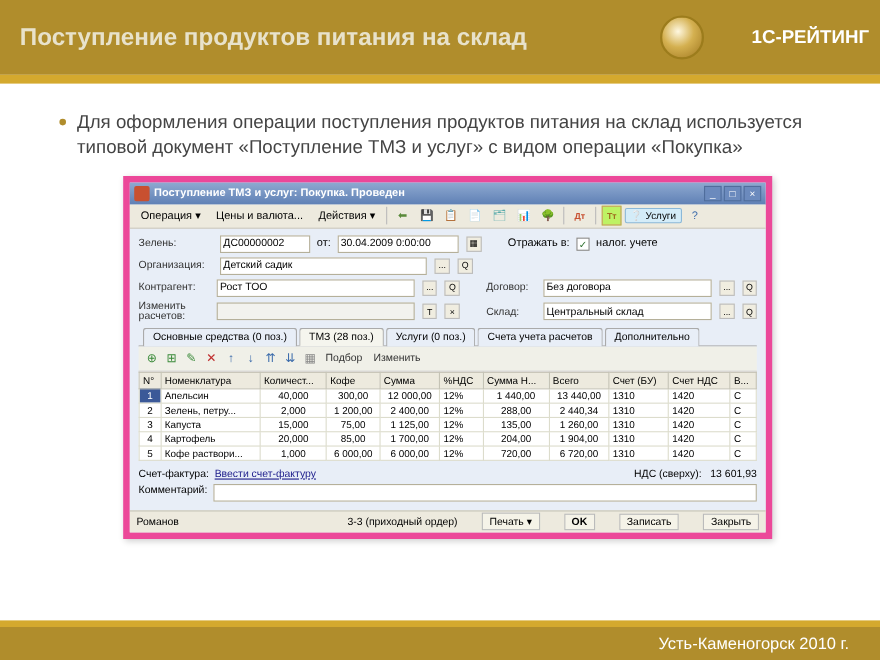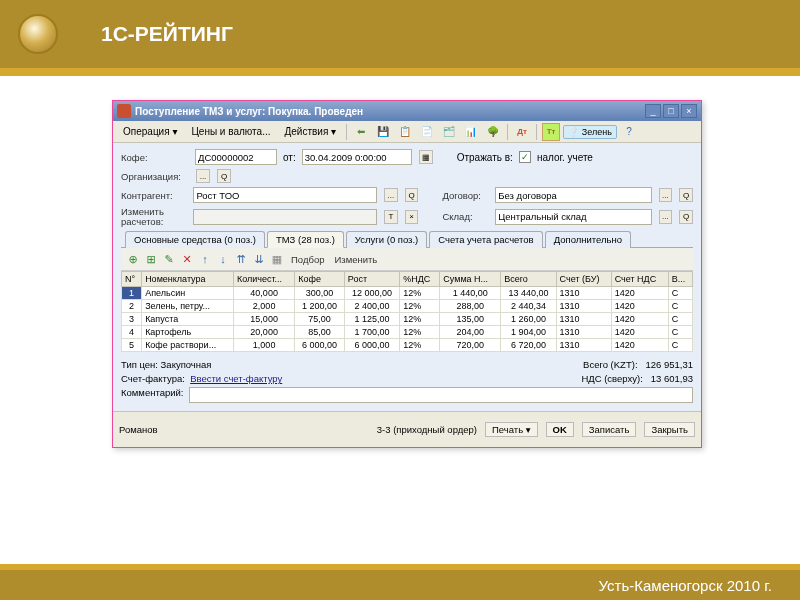--- a/index.html
+++ b/index.html
@@ -2,29 +2,29 @@
 <html><head>
 <meta charset="utf-8">
 <style>
   * { box-sizing: border-box; margin: 0; padding: 0; }
   body { font-family: Arial, sans-serif; width: 800px; height: 600px; background: #fff; position: relative; overflow: hidden; }
   
   .slide-header { background: #b08d2c; height: 68px; display: flex; align-items: center; padding: 0 10px 0 18px; }
   .slide-title { color: #e8e2cb; font-size: 22px; font-weight: bold; line-height: 1.15; flex: 1; }
   .logo-area { display: flex; align-items: center; gap: 6px; }
   .logo-circle { width: 40px; height: 40px; border-radius: 50%; background: radial-gradient(circle at 40% 35%, #fff8e0 0%, #d4b050 45%, #a07820 100%); border: 2px solid #9c7c1c; position: relative; }
-  .logo-text { color: #fff; font-size: 21px; font-weight: bold; margin-left: 37px; }
+  .logo-text { color: #fff; font-size: 17px; font-weight: bold; margin-left: 37px; }
   .header-bar { height: 8px; background: #d4a92e; }
   
   .content { padding: 24px 40px 10px 54px; }
   .bullet { display: flex; gap: 10px; margin-bottom: 14px; }
   .bullet-dot { width: 6px; height: 6px; background: #b08d2c; border-radius: 50%; margin-top: 8px; flex-shrink: 0; }
   .bullet-text { font-size: 17px; color: #444; line-height: 1.35; }
   
-  .window { width: 590px; margin: 0 auto; border: 1px solid #ec4899; background: #e8eef7; font-size: 10px; font-family: Tahoma, Arial, sans-serif; box-shadow: 2px 2px 6px rgba(0,0,0,0.2); }
+  .window { width: 590px; margin: 0 auto; border: 6px solid #ec4899; background: #e8eef7; font-size: 10px; font-family: Tahoma, Arial, sans-serif; box-shadow: 2px 2px 6px rgba(0,0,0,0.2); }
   .titlebar { background: linear-gradient(#8ea9d0, #5f80b5); height: 20px; display: flex; align-items: center; padding: 0 4px; color: #fff; }
   .titlebar-icon { width: 14px; height: 14px; background: #c85030; margin-right: 4px; border-radius: 2px; }
   .titlebar-text { flex: 1; font-weight: bold; font-size: 10px; }
   .win-btn { width: 16px; height: 14px; background: #6b8abd; margin-left: 2px; display: flex; align-items: center; justify-content: center; color: #fff; font-size: 9px; cursor: pointer; border: 1px solid #4f6d9c; }
   
   .menubar { background: #edeade; height: 22px; display: flex; align-items: center; padding: 0 4px; gap: 2px; border-bottom: 1px solid #c5c3b5; }
   .menu-item { padding: 2px 6px; cursor: pointer; }
   .toolbar-icon { width: 18px; height: 18px; display: inline-flex; align-items: center; justify-content: center; margin: 0 1px; cursor: pointer; border: 1px solid transparent; }
   .toolbar-sep { width: 1px; height: 16px; background: #bbb; margin: 0 2px; }
   .sovety { padding: 1px 4px; background: #d4ecf8; border: 1px solid #8bb8d8; border-radius: 2px; cursor: pointer; font-size: 9px; }
@@ -49,39 +49,44 @@
   .grid th { background: #edeade; border: 1px solid #c5c3b5; padding: 2px 3px; font-weight: normal; text-align: left; font-size: 9px; white-space: nowrap; }
   .grid td { border: 1px solid #dcdccc; padding: 1px 3px; white-space: nowrap; }
   .grid td.num { text-align: center; }
   .grid td.ctr { text-align: center; }
   .row-sel td:first-child { background: #3b5998; color: #fff; }
   
   .bottom-area { padding: 5px 8px; background: #e8eef7; font-size: 9.5px; }
   .bottom-row { display: flex; justify-content: space-between; margin-bottom: 3px; }
   .link { color: #1a1a8a; text-decoration: underline; cursor: pointer; }
   
-  .statusbar { height: 36px; background: #edeade; border-top: 1px solid #c5c3b5; display: flex; align-items: center; padding: 0 6px; gap: 8px; font-size: 9.5px; }
+  .statusbar { height: 20px; background: #edeade; border-top: 1px solid #c5c3b5; display: flex; align-items: center; padding: 0 6px; gap: 22px; font-size: 9.5px; }
   .status-btn { padding: 1px 6px; border: 1px solid #bbb; background: #f5f3e8; cursor: pointer; font-size: 9.5px; }
   .status-btn.primary { font-weight: bold; }
   
   .footer { position: absolute; bottom: 0; left: 0; right: 0; height: 30px; background: #b08d2c; color: #fff; display: flex; align-items: center; justify-content: flex-end; padding: 0 28px; font-size: 15px; }
   .footer-bar { position: absolute; bottom: 30px; left: 0; right: 0; height: 6px; background: #d4a92e; }
 </style>
 </head>
 <body>
 
 <div class="slide-header">
+  <div class="slide-title">Поступление продуктов питания на склад</div>
   <div class="logo-area">
     <div class="logo-circle"></div>
     <div class="logo-text">1С-РЕЙТИНГ</div>
   </div>
 </div>
 <div class="header-bar"></div>
 
 <div class="content">
+  <div class="bullet">
+    <div class="bullet-dot"></div>
+    <div class="bullet-text">Для оформления операции поступления продуктов питания на склад используется типовой документ «Поступление ТМЗ и услуг» с видом операции «Покупка»</div>
+  </div>
 
   <div class="window">
     <div class="titlebar">
       <div class="titlebar-icon"></div>
       <div class="titlebar-text">Поступление ТМЗ и услуг: Покупка. Проведен</div>
       <div class="win-btn">_</div>
       <div class="win-btn">□</div>
       <div class="win-btn">×</div>
     </div>
 
@@ -94,37 +99,38 @@
       <span class="toolbar-icon" style="color:#3a6aaa">💾</span>
       <span class="toolbar-icon" style="color:#c88020">📋</span>
       <span class="toolbar-icon" style="color:#888">📄</span>
       <span class="toolbar-icon" style="color:#5aa">🗂</span>
       <span class="toolbar-icon" style="color:#c85030">📊</span>
       <span class="toolbar-icon" style="color:#3a8a3a">🌳</span>
       <span class="toolbar-sep"></span>
       <span class="toolbar-icon" style="color:#c85030;font-size:8px;font-weight:bold">Дт</span>
       <span class="toolbar-sep"></span>
       <span class="toolbar-icon" style="border:1px solid #c8a060;background:#bef264;color:#a07020;font-size:8px;font-weight:bold">Тт</span>
-      <span class="sovety">❔ <span>Зелень</span></span>
+      <span class="sovety">❔ <span>Услуги</span></span>
       <span class="toolbar-icon" style="color:#3a6aaa">?</span>
     </div>
 
     <div class="form-area">
       <div class="form-row">
-        <span class="form-label">Кофе:</span>
+        <span class="form-label">Зелень:</span>
         <span class="form-input" style="width:82px">ДС00000002</span>
         <span>от:</span>
         <span class="form-input" style="width:110px">30.04.2009 0:00:00</span>
         <span class="input-btn">▦</span>
         <span class="right-col">Отражать в:</span>
         <span class="checkbox">✓</span>
         <span>налог. учете</span>
       </div>
       <div class="form-row">
         <span class="form-label">Организация:</span>
+        <span class="form-input" style="width:188px">Детский садик</span>
         <span class="input-btn">...</span>
         <span class="input-btn">Q</span>
       </div>
       <div class="form-row">
         <span class="form-label">Контрагент:</span>
         <span class="form-input" style="width:188px">Рост ТОО</span>
         <span class="input-btn">...</span>
         <span class="input-btn">Q</span>
         <span class="form-label right-col" style="width:48px">Договор:</span>
         <span class="form-input" style="width:160px">Без договора</span>
@@ -164,21 +170,21 @@
         <span class="tb-link">Изменить</span>
       </div>
 
       <table class="grid">
         <thead>
             <tr>
           <th>N°</th>
           <th>Номенклатура</th>
           <th>Количест...</th>
           <th>Кофе</th>
-          <th>Рост</th>
+          <th>Сумма</th>
           <th>%НДС</th>
           <th>Сумма Н...</th>
           <th>Всего</th>
           <th>Счет (БУ)</th>
           <th>Счет НДС</th>
           <th>В...</th>
         </tr>
           </thead>
         <tbody id="grid-body">
             <tr class="row-sel">
@@ -245,24 +251,20 @@
               <td>1310</td>
               <td>1420</td>
               <td>С</td>
             </tr>
           </tbody>
       </table>
     </div>
 
     <div class="bottom-area">
       <div class="bottom-row">
-        <span>Тип цен: Закупочная</span>
-        <span><span>Всего (KZT):</span>&nbsp;&nbsp;&nbsp;<span>126 951,31</span></span>
-      </div>
-      <div class="bottom-row">
         <span><span>Счет-фактура:</span>&nbsp;&nbsp;<span class="link">Ввести счет-фактуру</span></span>
         <span><span>НДС (сверху):</span>&nbsp;&nbsp;&nbsp;<span>13 601,93</span></span>
       </div>
       <div class="bottom-row">
         <span>Комментарий:</span>
         <span class="form-input" style="flex:1;margin-left:6px"></span>
       </div>
     </div>
 
     <div class="statusbar">

